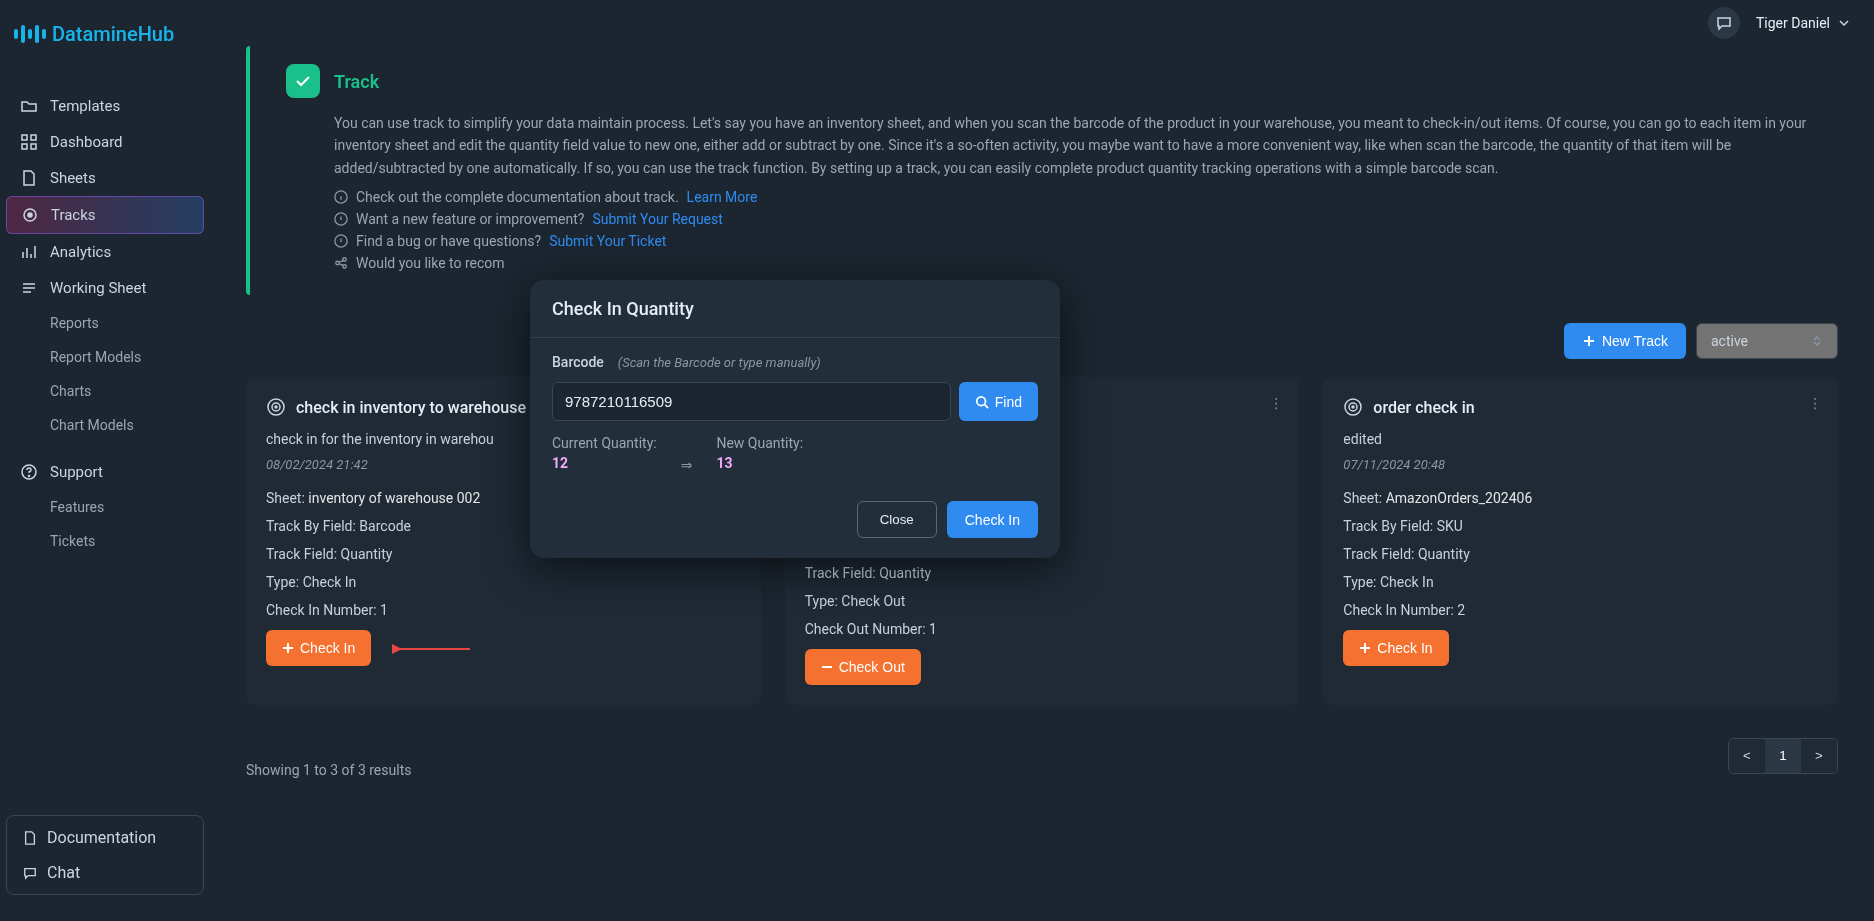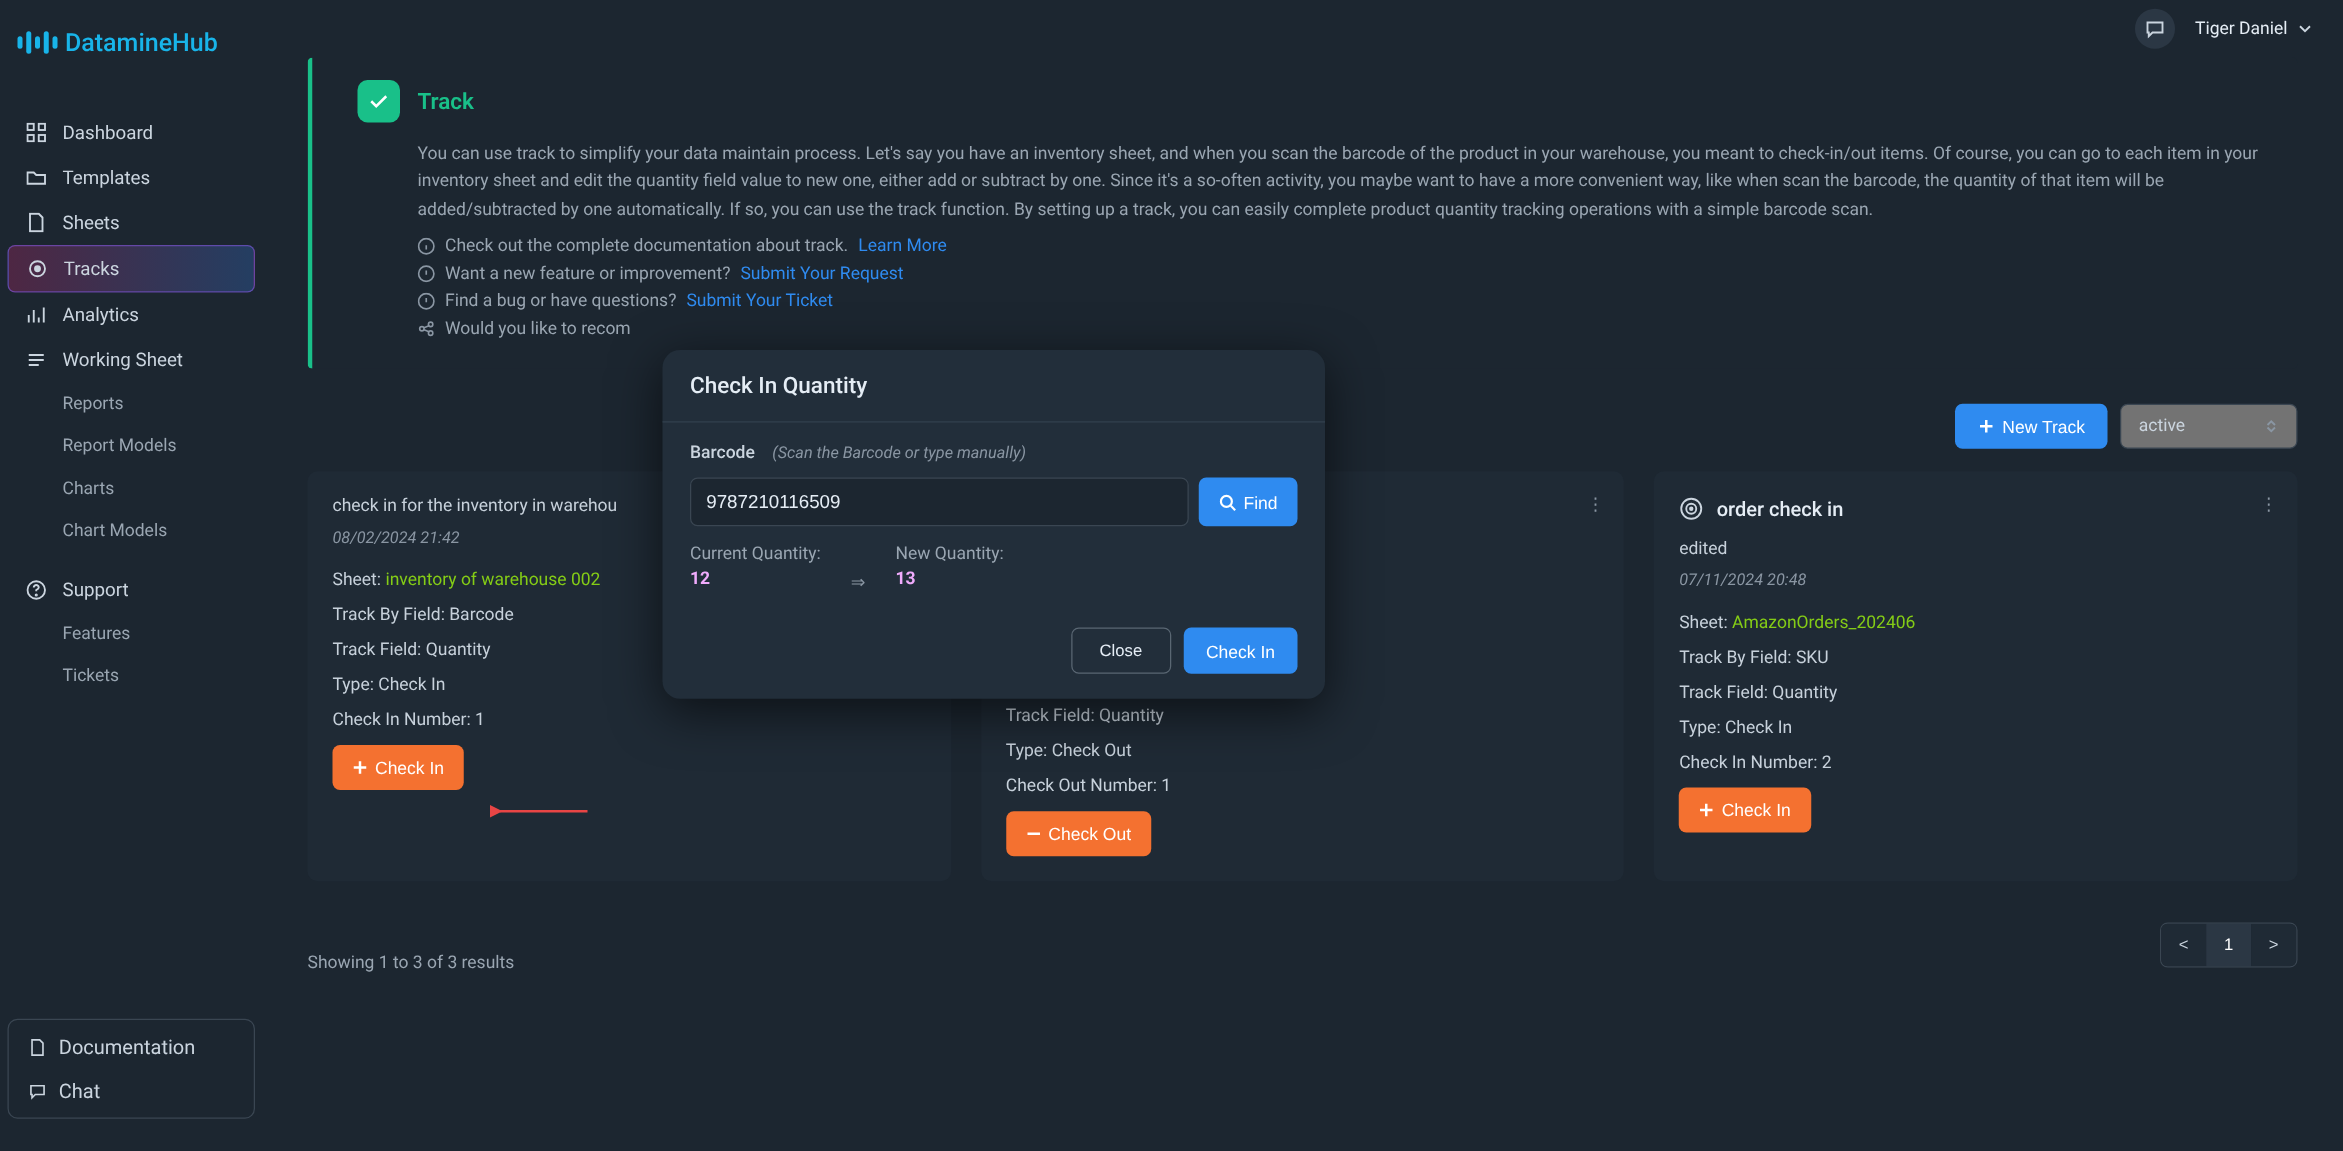--- a/index.html
+++ b/index.html
@@ -92,21 +92,21 @@
 .card {
   flex: 1; background: #1f2a35; border-radius: 8px; padding: 20px;
   position: relative; min-height: 290px;
 }
 .card-header { display: flex; align-items: center; gap: 10px; margin-bottom: 14px; }
 .card-title { color: #e5edf5; font-size: 16px; font-weight: 500; }
 .card-menu { position: absolute; top: 18px; right: 16px; color: #8a96a3; cursor: pointer; }
 .card-desc { color: #c7d1db; margin-bottom: 10px; }
 .card-date { color: #8a96a3; font-style: italic; font-size: 13px; margin-bottom: 18px; }
 .card-row { color: #c7d1db; margin-bottom: 12px; }
-.sheet-link { color: #84cc16; cursor: pointer; }
+.sheet-link { color: #e5e5e5; cursor: pointer; }
 .btn-action {
   background: #f47130; color: #fff; border: none;
   padding: 10px 16px; border-radius: 6px;
   display: inline-flex; align-items: center; gap: 6px; cursor: pointer; font-size: 14px;
 }
 .arrow-annot {
   position: absolute; left: 392px; top: 640px;
   width: 80px; height: 18px; pointer-events: none;
 }
 .footer { display: flex; justify-content: space-between; align-items: center; }
@@ -161,35 +161,35 @@
       <span class="logo-bar" style="height:18px"></span>
       <span class="logo-bar" style="height:10px"></span>
     </div>
     <span class="logo-text">DatamineHub</span>
   </div>
 
   <ul class="nav">
     <li>
       <span class="nav-icon">
         <svg width="16" height="16" viewBox="0 0 16 16" fill="none" stroke="#cbd5df" stroke-width="1.5">
+            <path d="M1 4h5l2 2h7v7H1z"></path>
+          </svg>
+      </span>
+      <span>Templates</span>
+    </li>
+    <li>
+      <span class="nav-icon">
+        <svg width="16" height="16" viewBox="0 0 16 16" fill="none" stroke="#cbd5df" stroke-width="1.5">
             <rect x="1" y="1" width="5" height="5"></rect>
             <rect x="10" y="1" width="5" height="5"></rect>
             <rect x="1" y="10" width="5" height="5"></rect>
             <rect x="10" y="10" width="5" height="5"></rect>
           </svg>
       </span>
       <span>Dashboard</span>
-    </li>
-    <li>
-      <span class="nav-icon">
-        <svg width="16" height="16" viewBox="0 0 16 16" fill="none" stroke="#cbd5df" stroke-width="1.5">
-            <path d="M1 4h5l2 2h7v7H1z"></path>
-          </svg>
-      </span>
-      <span>Templates</span>
     </li>
     <li>
       <span class="nav-icon">
         <svg width="16" height="16" viewBox="0 0 16 16" fill="none" stroke="#cbd5df" stroke-width="1.5">
             <path d="M3 1h7l3 3v11H3z"></path>
           </svg>
       </span>
       <span>Sheets</span>
     </li>
     <li class="active">
@@ -351,20 +351,30 @@
         <span>active</span>
         <svg width="12" height="12" viewBox="0 0 12 12" fill="none" stroke="#8a96a3" stroke-width="1.5">
             <path d="M3 5l3-3 3 3M3 7l3 3 3-3"></path>
           </svg>
       </div>
     </div>
 
     <div class="cards">
       <div class="card">
         <div class="card-menu">⋮</div>
+        <div class="card-header">
+          <span>
+              <svg width="20" height="20" viewBox="0 0 20 20" fill="none" stroke="#cbd5df" stroke-width="1.5">
+                <circle cx="10" cy="10" r="8"></circle>
+                <circle cx="10" cy="10" r="4"></circle>
+                <circle cx="10" cy="10" r="1" fill="#cbd5df"></circle>
+              </svg>
+            </span>
+          <span class="card-title">check in inventory to warehouse</span>
+        </div>
         <div class="card-desc">check in for the inventory in warehou</div>
         <div class="card-date">08/02/2024 21:42</div>
         <div class="card-row"><span>Sheet:</span> <span class="sheet-link">inventory of warehouse 002</span></div>
         <div class="card-row">Track By Field: Barcode</div>
         <div class="card-row">Track Field: Quantity</div>
         <div class="card-row">Type: Check In</div>
         <div class="card-row">Check In Number: 1</div>
         <button class="btn-action">
           <svg width="12" height="12" viewBox="0 0 12 12" stroke="#fff" stroke-width="2">
               <path d="M6 1v10M1 6h10"></path>

